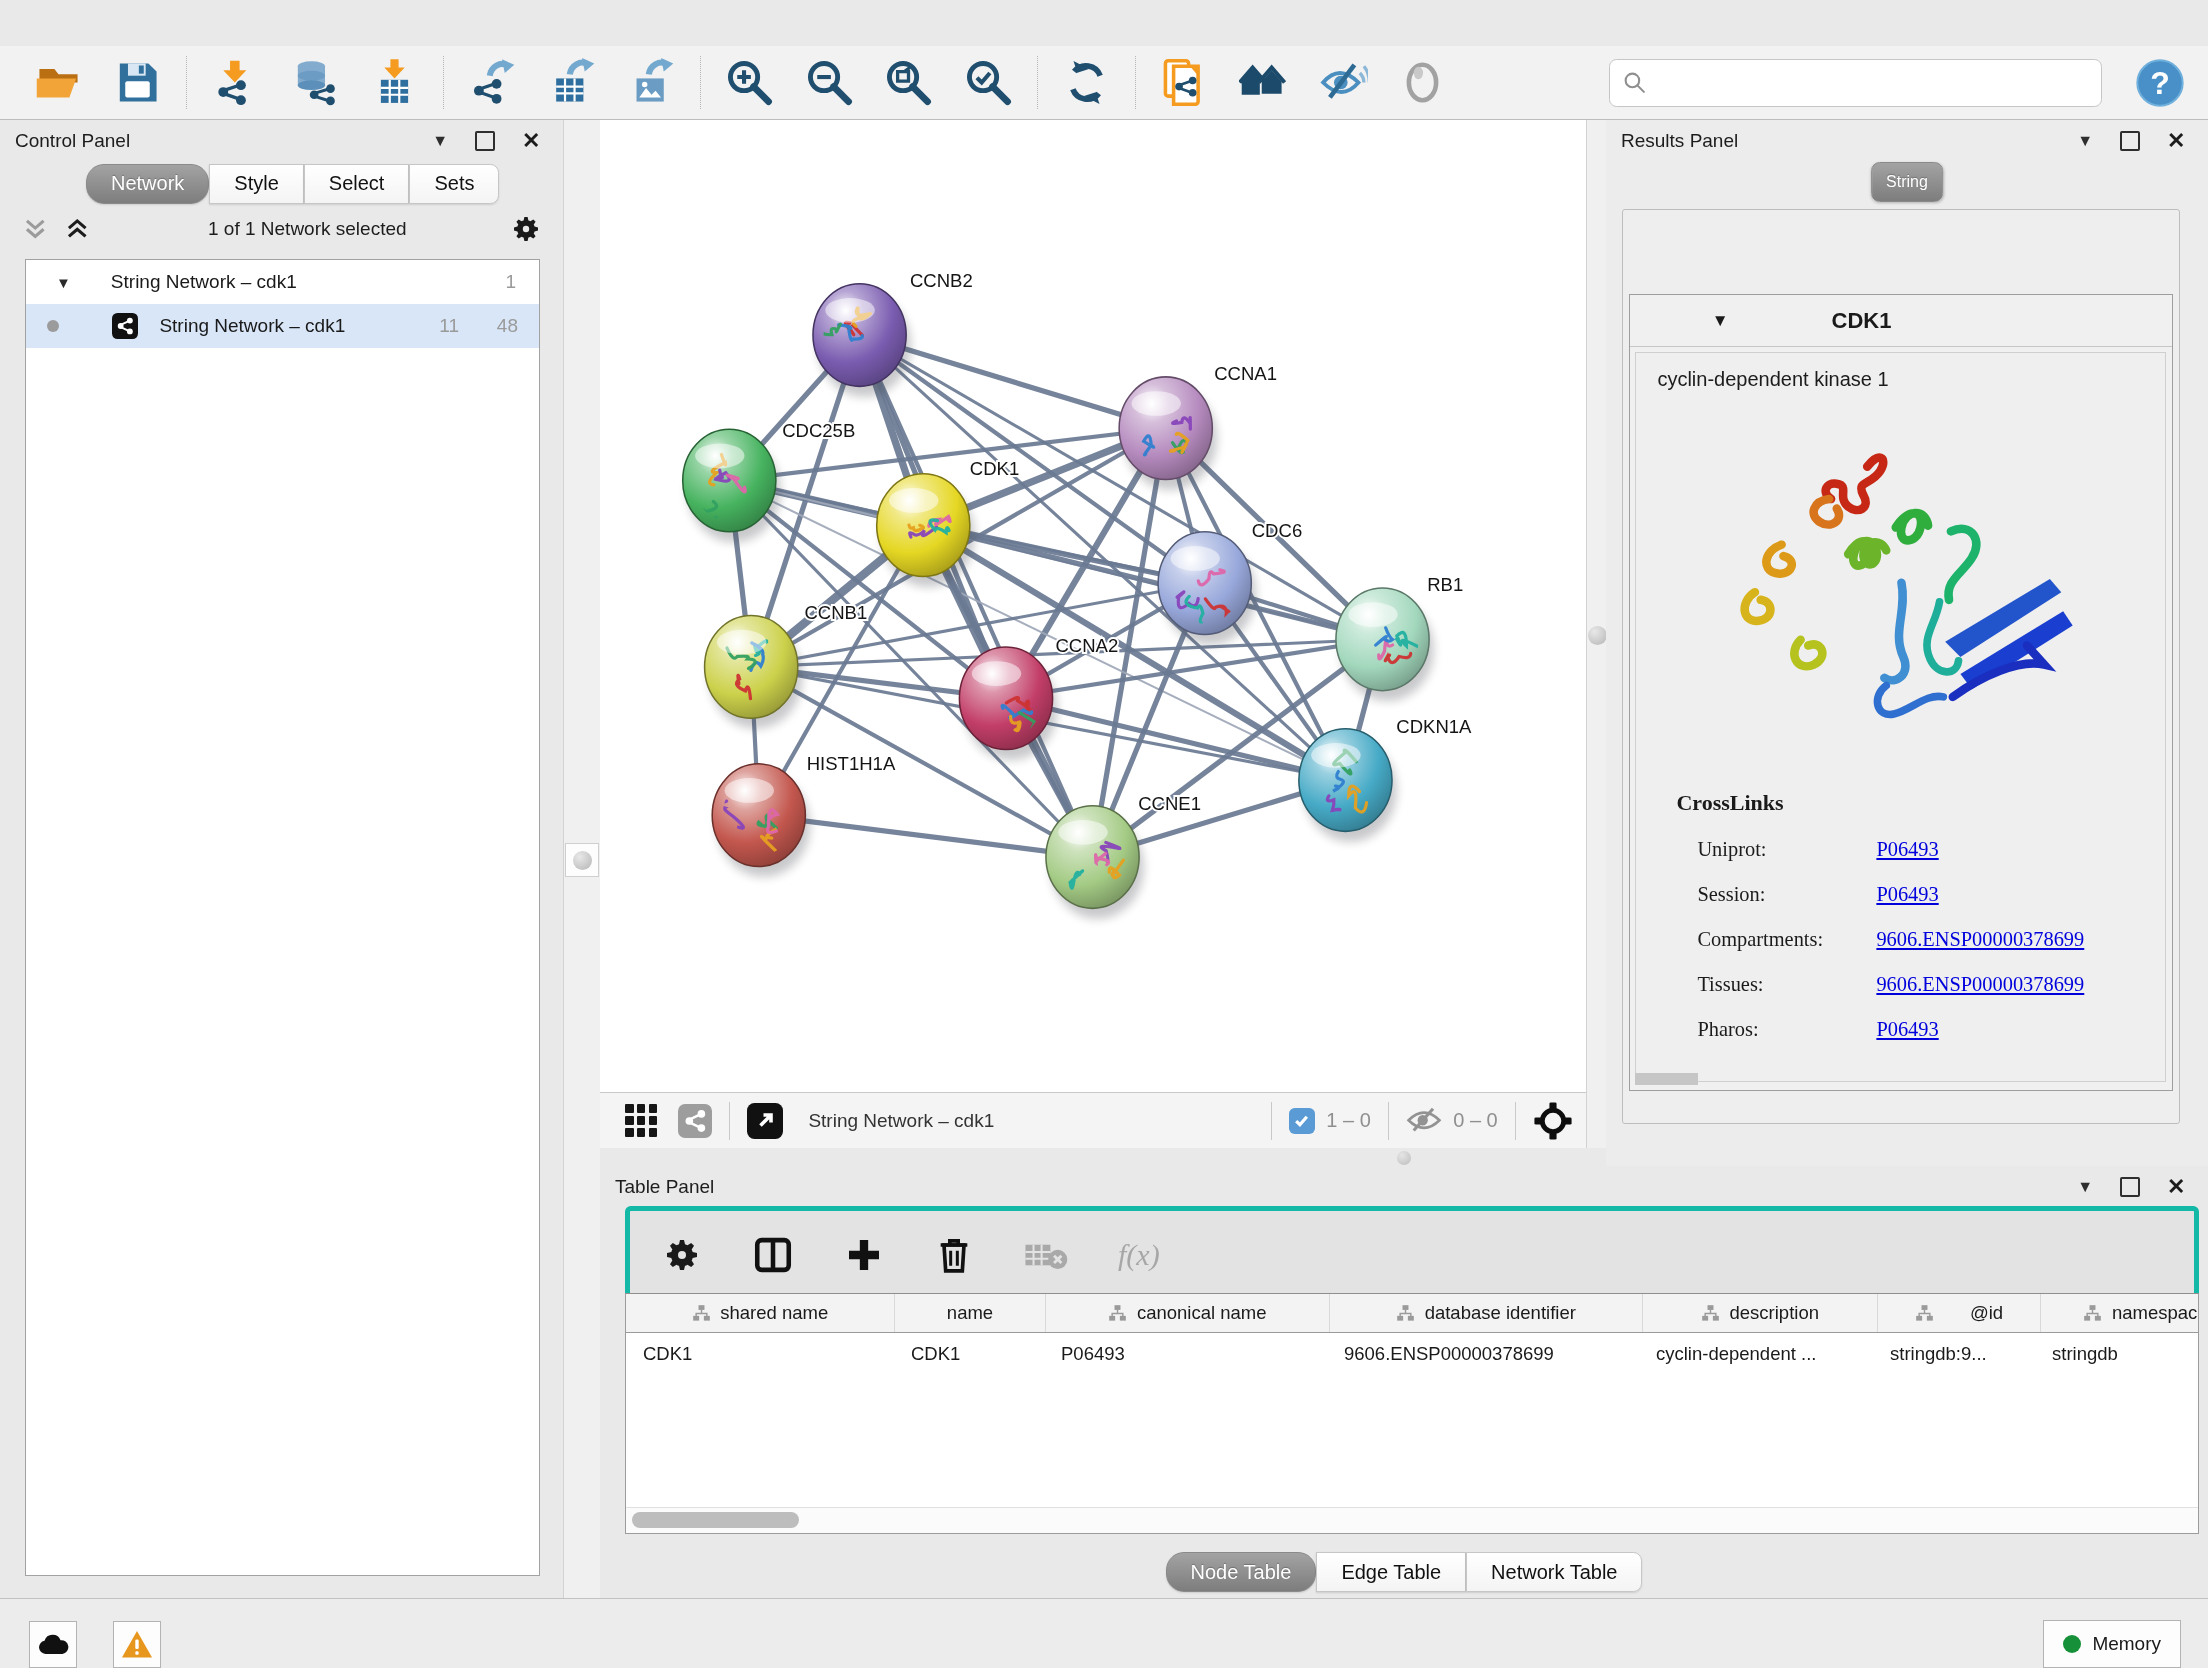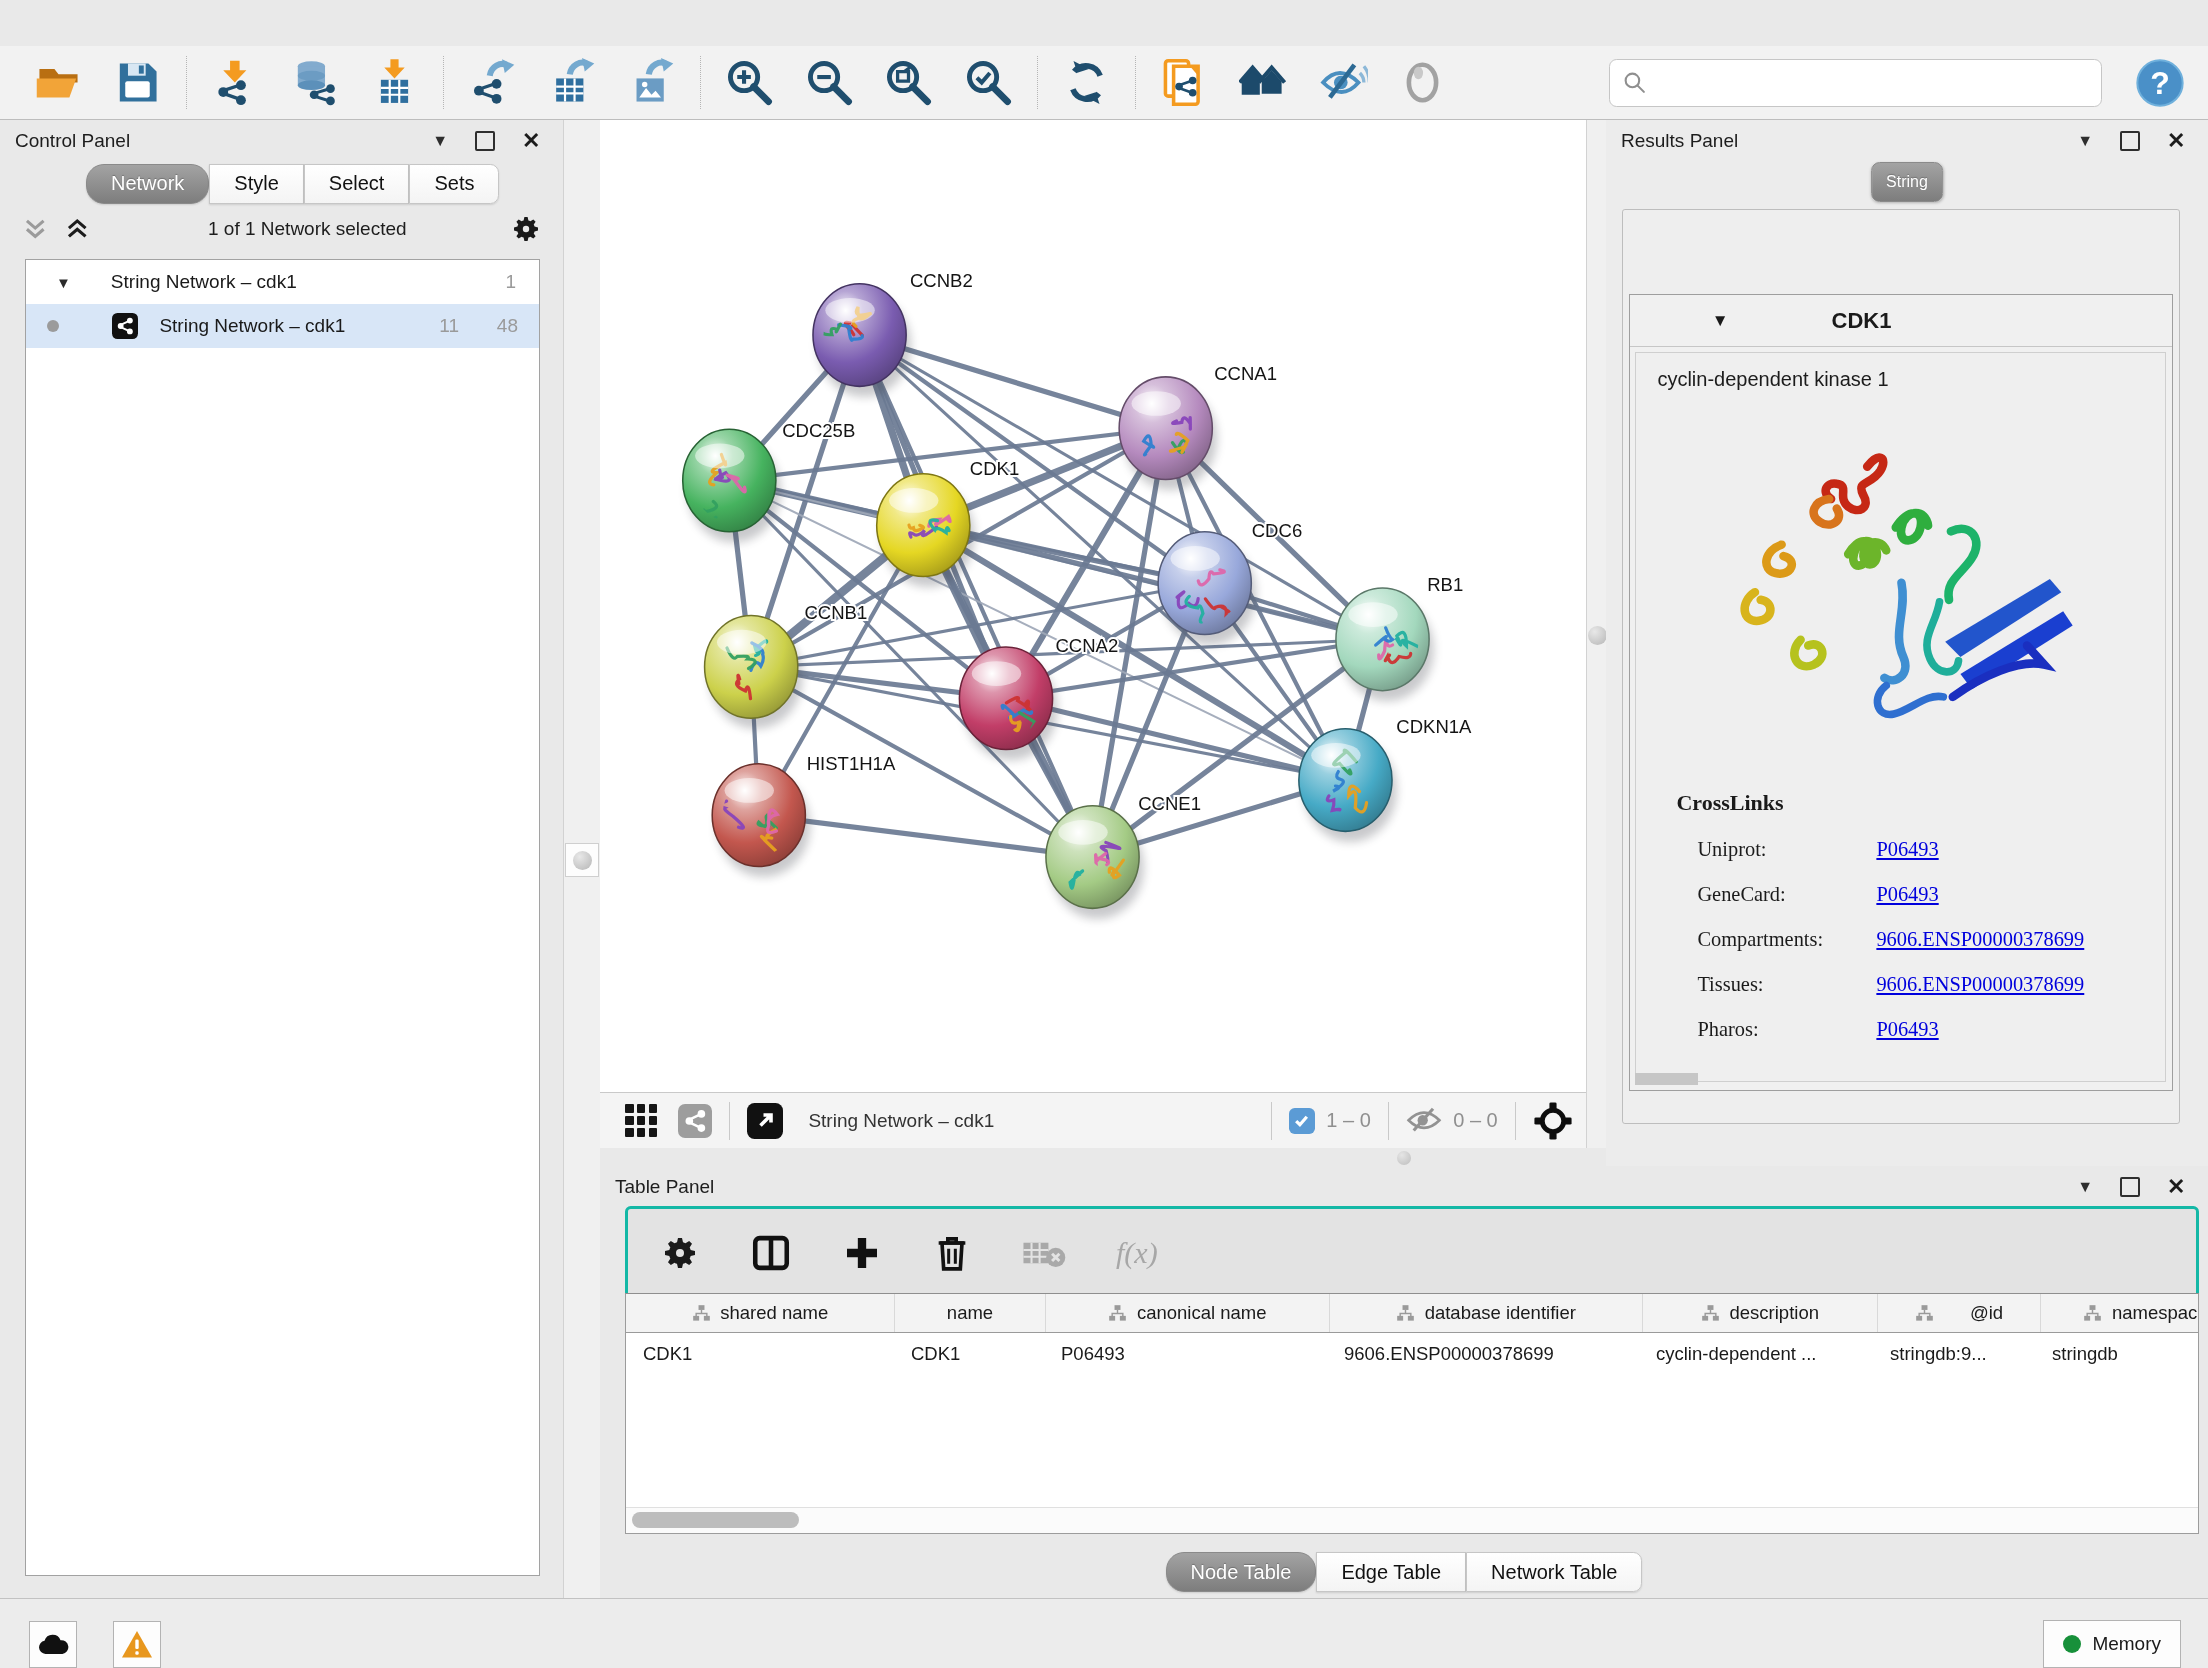--- a/index.html
+++ b/index.html
@@ -114,21 +114,21 @@
   .protein{display:block;margin:49px auto 0;}
   .cl-title{margin:36px 0 0 40px;font-family:"Liberation Serif",serif;font-weight:bold;font-size:22px;}
   .cl-row{display:flex;margin:22px 0 0 61px;font-family:"Liberation Serif",serif;font-size:20.4px;}
   .cl-label{width:179px;color:#1b1b1b;}
   .cl-value{color:#0000dd;text-decoration:underline;}
   .mini-thumb{position:absolute;left:5.7px;bottom:4.8px;width:63px;height:12.4px;background:#c6c6c6;}
 
   
   .table-panel{position:absolute;left:600px;right:0;top:1166px;height:433px;background:#e9e9e9;}
   .tp-toolbar{position:absolute;left:25px;right:9.5px;top:40px;height:88px;background:#e3e3e3;
-    border:3px solid #14b8a6;border-radius:5.7px;display:flex;align-items:center;gap:50px;padding-left:32px;}
+    border:5px solid #14b8a6;border-radius:5.7px;display:flex;align-items:center;gap:50px;padding-left:32px;}
   .fx{font-family:"Liberation Serif",serif;font-style:italic;font-size:30px;color:#a7a7a7;}
   .tp-table{position:absolute;left:25px;right:9.5px;top:127px;bottom:65px;background:#fff;
     border:1px solid #9c9c9c;border-top:1.9px solid #8e8e8e;overflow:hidden;}
   .tp-header{height:38px;background:#f3f3f3;border-bottom:1px solid #9a9a9a;display:flex;overflow:hidden;}
   .col-h{display:flex;align-items:center;justify-content:center;gap:9.5px;font-size:18.5px;
     border-right:1px solid #d9d9d9;flex:none;overflow:hidden;white-space:nowrap;}
   .tp-row{height:42px;display:flex;align-items:center;overflow:hidden;}
   .cell{padding-left:17px;font-size:18.5px;flex:none;overflow:hidden;white-space:nowrap;}
   .tp-scroll{position:absolute;left:0;right:0;bottom:0;height:25px;background:#fbfbfb;
     border-top:1px solid #e0e0e0;}
@@ -779,21 +779,21 @@
             <path d="M258 246L366 180l10 15L270 262z" fill="#1a3fd0"></path>
             <path d="M250 270c30-22 70-40 96-34l-18-20" fill="none" stroke="#1a2fc0" stroke-width="9" stroke-linecap="round"></path>
           </svg>
           <div class="cl-title">CrossLinks</div>
           <div id="crosslinks">
               <div class="cl-row">
                 <span class="cl-label">Uniprot:</span>
                 <a class="cl-value">P06493</a>
               </div>
               <div class="cl-row">
-                <span class="cl-label">GeneCard:</span>
+                <span class="cl-label">Session:</span>
                 <a class="cl-value">P06493</a>
               </div>
               <div class="cl-row">
                 <span class="cl-label">Compartments:</span>
                 <a class="cl-value">9606.ENSP00000378699</a>
               </div>
               <div class="cl-row">
                 <span class="cl-label">Tissues:</span>
                 <a class="cl-value">9606.ENSP00000378699</a>
               </div>

